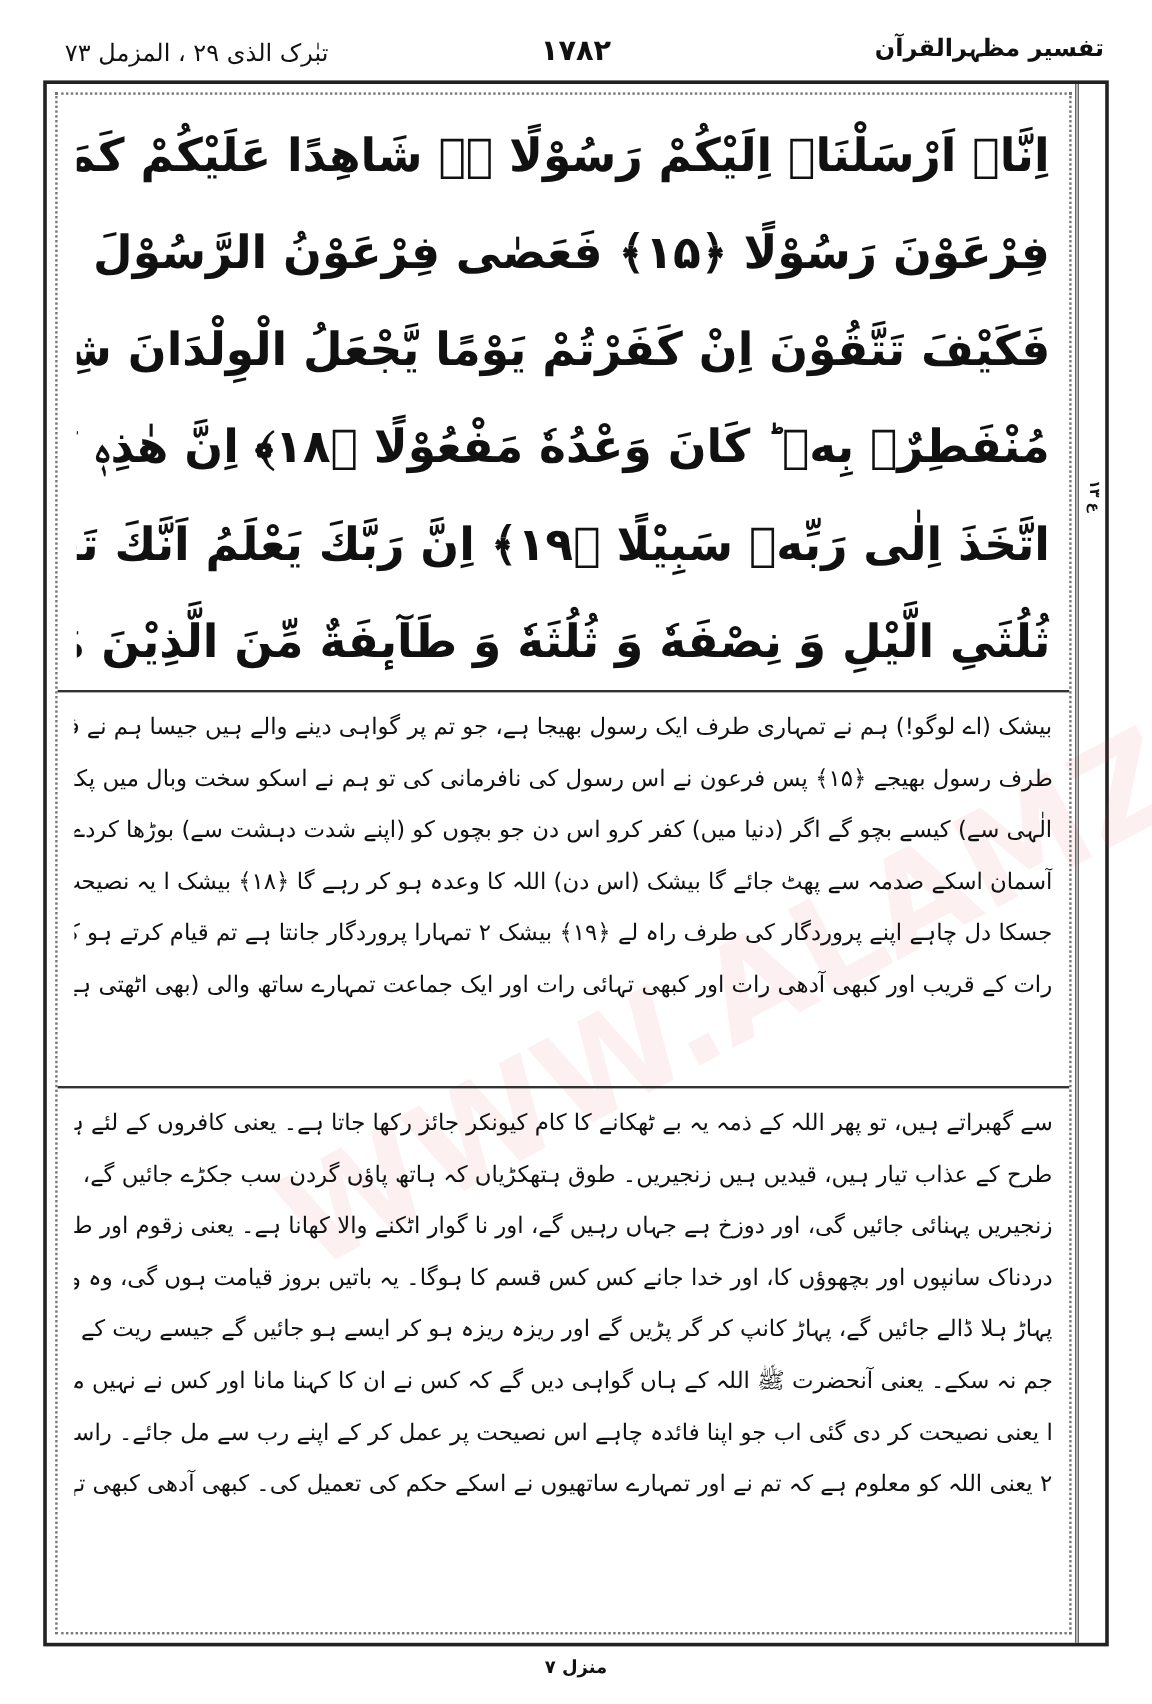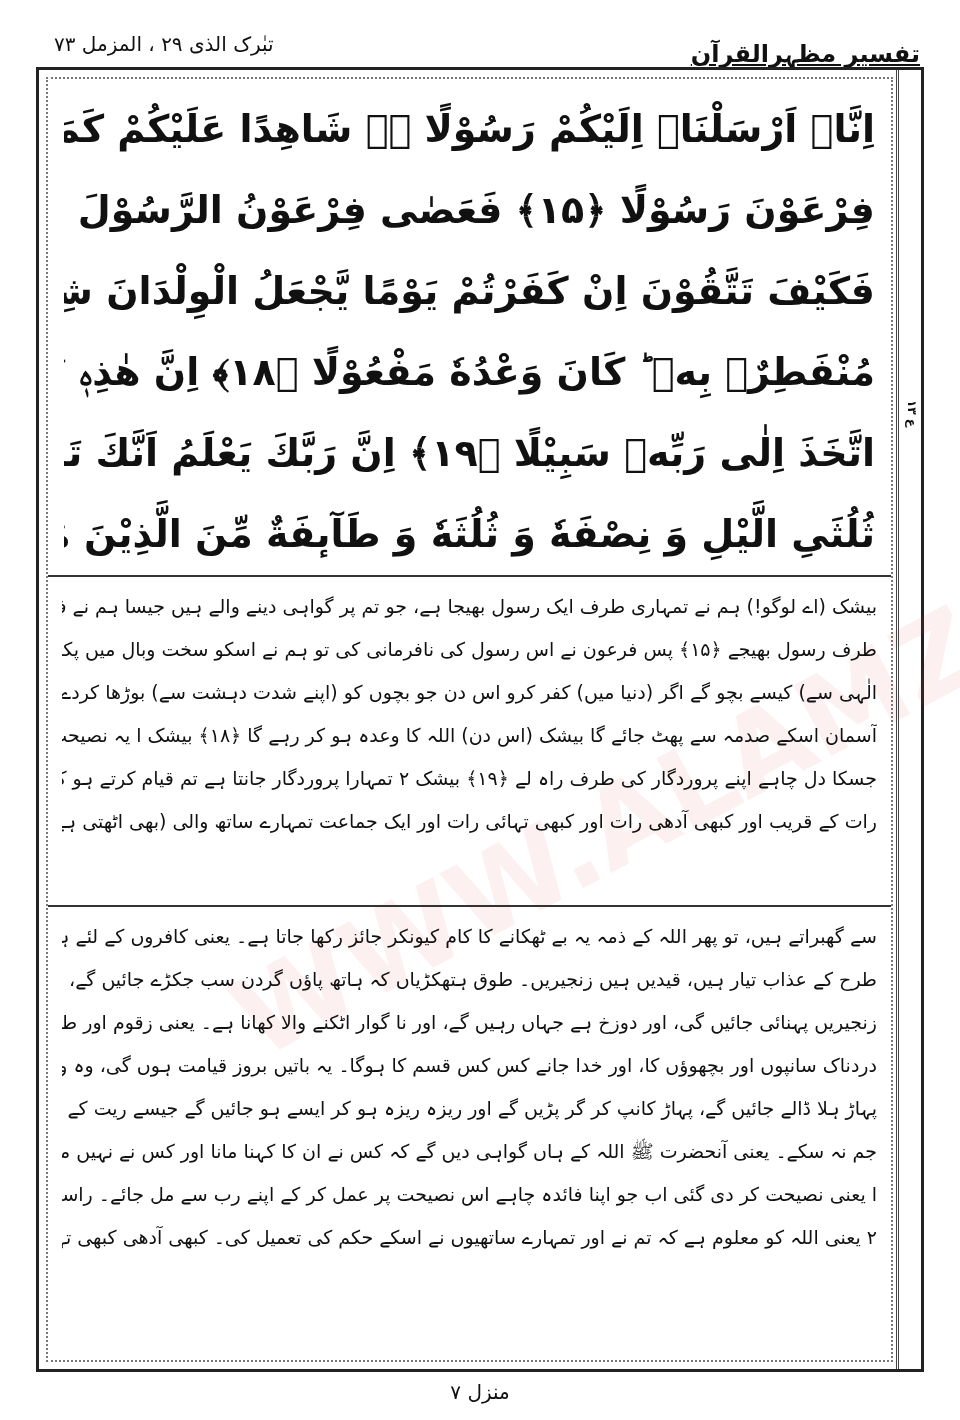--- a/index.html
+++ b/index.html
@@ -1,19 +1,19 @@
 <!DOCTYPE html>
 <html><head>
 <meta charset="utf-8">
 <style>
   html, body { margin:0; padding:0; background:#ffffff; }
   body { width:960px; height:1420px; position:relative; overflow:hidden;
          font-family:"DejaVu Sans", sans-serif; color:#111; }
   .header { position:absolute; top:28px; left:40px; right:40px; height:34px; }
-  .hdr-right { position:absolute; right:0; top:12px; font-size:24px; font-weight:bold; direction:rtl;text-decoration:underline; }
+  .hdr-right { position:absolute; right:0; top:0; font-size:20px; font-weight:bold; direction:rtl; }
   .hdr-center { position:absolute; left:0; right:0; text-align:center; top:0; font-size:24px; font-weight:bold; letter-spacing:2px; }
   .hdr-left { position:absolute; left:0; top:4px; font-size:20px; font-weight:normal; direction:rtl;margin-left:14px; }
   .frame { position:absolute; left:36px; top:67px; width:888px; height:1305px;
            border:3px solid #222; box-sizing:border-box; }
   .inner { position:absolute; left:7px; top:7px; right:28px; bottom:7px;
            border:2px dotted #777; box-sizing:border-box; }
   .margin-col { position:absolute; right:0; top:0; bottom:0; width:22px;
                 border-left:3px double #444; }
   .ruku { position:absolute; right:2px; top:330px; width:18px; font-size:12px;
           writing-mode:vertical-rl; font-weight:bold; }
@@ -23,30 +23,31 @@
              line-height:81px; text-align:justify; text-align-last:justify; white-space:nowrap;
              overflow:hidden; }
   .translation { position:absolute; left:0; right:0; top:498px; height:330px;
                  border-bottom:2px solid #333; direction:rtl; padding:8px 14px; box-sizing:border-box; }
   .tr-line, .cm-line { font-size:19px; line-height:43px; white-space:nowrap; overflow:hidden;
              text-align:justify; text-align-last:justify; }
   .tr-line.last, .cm-line.last { text-align-last:right; }
   .commentary { position:absolute; left:0; right:0; top:828px; bottom:0;
                 direction:rtl; padding:8px 14px; box-sizing:border-box; }
   .footer { position:absolute; top:1380px; left:0; right:0; text-align:center;
-            font-size:20px; font-weight:normal; direction:rtl; }
+            font-size:15px; font-weight:bold; direction:rtl; }
   .watermark { position:absolute; left:120px; top:560px; font-size:110px; font-weight:bold;
                color:rgba(220,60,60,0.08); transform:rotate(-28deg); white-space:nowrap;
                pointer-events:none; }
 </style>
 </head>
 <body>
 
 <div class="header">
   <div class="hdr-right">تفسیر مظہرالقرآن</div>
+  <div class="hdr-center">۱۷۸۲</div>
   <div class="hdr-left">تبٰرک الذی ۲۹ ، المزمل ۷۳</div>
 </div>
 
 <div class="frame">
   <div class="watermark">WWW.ALAMZHAR.COM</div>
   <div class="inner">
     <div class="arabic">
       <div class="ar-line">اِنَّاۤ اَرْسَلْنَاۤ اِلَیْكُمْ رَسُوْلًا ۙ۬ شَاهِدًا عَلَیْكُمْ كَمَاۤ اَرْسَلْنَاۤ اِلٰى</div>
       <div class="ar-line">فِرْعَوْنَ رَسُوْلًا ﴿۱۵﴾ فَعَصٰى فِرْعَوْنُ الرَّسُوْلَ فَاَخَذْنٰهُ اَخْذًا وَّبِیْلًا ﴿۱۶﴾</div>
       <div class="ar-line">فَكَیْفَ تَتَّقُوْنَ اِنْ كَفَرْتُمْ یَوْمًا یَّجْعَلُ الْوِلْدَانَ شِیْبَا ﴿۱۷﴾ السَّمَآءُ</div>

